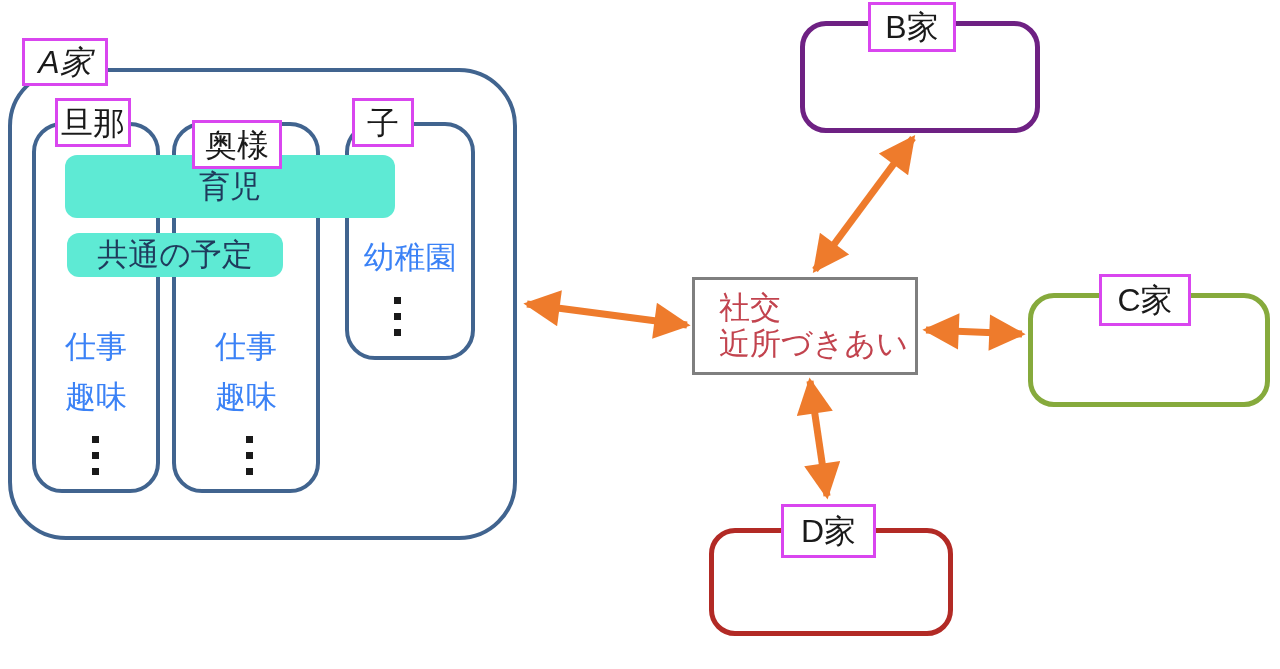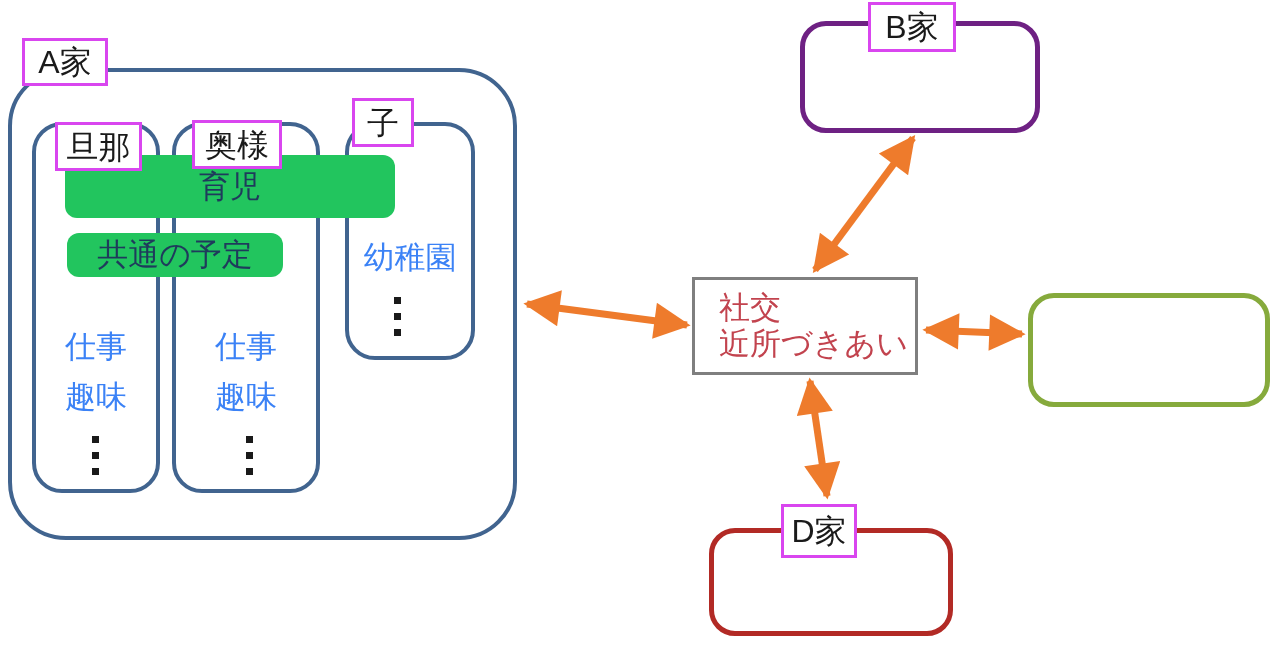--- a/index.html
+++ b/index.html
@@ -15,21 +15,21 @@
   .fam-c{border:5px solid #86aa3c;border-radius:26px;z-index:1;}
   .fam-d{border:5px solid #b22a25;border-radius:26px;z-index:1;}
   
   .tag{
     position:absolute;box-sizing:border-box;background:#ffffff;border:3px solid #d946ef;
     display:flex;align-items:center;justify-content:center;
     font-size:32px;line-height:1;color:#1a1a1a;z-index:3;white-space:nowrap;
   }
   
   .bluebox{
-    position:absolute;box-sizing:border-box;background:#22c55e;border-radius:12px;
+    position:absolute;box-sizing:border-box;background:#5eead4;border-radius:12px;
     display:flex;align-items:center;justify-content:center;
     font-size:31px;color:#1f3a5c;z-index:2;white-space:nowrap;
   }
   
   .item{
     position:absolute;box-sizing:border-box;text-align:center;font-size:31px;color:#3b82f6;
     z-index:2;white-space:nowrap;
   }
   
   .dots{position:absolute;display:flex;flex-direction:column;gap:9px;align-items:center;z-index:2;}
@@ -54,27 +54,27 @@
         <path d="M0,0 L10,5 L0,10 Z" fill="#ee7b2c"></path>
       </marker>
     </defs>
     <line x1="527" y1="304" x2="687" y2="325" stroke="#ee7b2c" stroke-width="7" marker-start="url(#ah)" marker-end="url(#ah)"></line>
     <line x1="913" y1="138" x2="815" y2="270" stroke="#ee7b2c" stroke-width="7" marker-start="url(#ah)" marker-end="url(#ah)"></line>
     <line x1="926" y1="330" x2="1022" y2="334" stroke="#ee7b2c" stroke-width="7" marker-start="url(#ah)" marker-end="url(#ah)"></line>
     <line x1="810" y1="381" x2="827" y2="496" stroke="#ee7b2c" stroke-width="7" marker-start="url(#ah)" marker-end="url(#ah)"></line>
   </svg>
 
   <div class="rrect a-outer" style="left:8px;top:68px;width:509px;height:472px;"></div>
-  <div class="tag" style="left:22px;top:38px;width:86px;height:48px;">A家</div>
+  <div class="tag" style="left:22px;top:38px;width:86px;height:48px;font-style:italic;">A家</div>
 
   <div class="rrect a-inner" style="left:32px;top:122px;width:128px;height:371px;"></div>
   <div class="rrect a-inner" style="left:172px;top:122px;width:148px;height:371px;"></div>
   <div class="rrect a-inner" style="left:345px;top:122px;width:130px;height:238px;"></div>
 
-  <div class="tag" style="left:55px;top:98px;width:87px;height:49px;margin-top:24px;">旦那</div>
+  <div class="tag" style="left:55px;top:98px;width:76px;height:49px;">旦那</div>
   <div class="tag" style="left:192px;top:94px;width:90px;height:49px;margin-top:26px;">奥様</div>
   <div class="tag" style="left:352px;top:98px;width:62px;height:49px;">子</div>
 
   <div class="bluebox" style="left:65px;top:155px;width:330px;height:63px;">育児</div>
   <div class="bluebox" style="left:67px;top:233px;width:216px;height:44px;">共通の予定</div>
 
   <div class="item" style="left:32px;top:326px;width:128px;">仕事</div>
   <div class="item" style="left:32px;top:376px;width:128px;">趣味</div>
   <div class="dots" style="left:92px;top:436px;">
     <span></span>
@@ -99,17 +99,18 @@
 
   <div class="hub" style="left:692px;top:277px;width:226px;height:98px;padding-left:24px;">
     <div>社交</div>
     <div>近所づきあい</div>
   </div>
 
   <div class="rrect fam-b" style="left:800px;top:21px;width:240px;height:112px;"></div>
   <div class="tag" style="left:868px;top:2px;width:88px;height:50px;">B家</div>
 
   <div class="rrect fam-c" style="left:1028px;top:293px;width:242px;height:114px;"></div>
+  <div class="tag" style="left:1099px;top:274px;width:92px;height:52px;">C家</div>
 
   <div class="rrect fam-d" style="left:709px;top:528px;width:244px;height:108px;"></div>
-  <div class="tag" style="left:781px;top:504px;width:76px;height:54px;">D家</div>
+  <div class="tag" style="left:781px;top:504px;width:95px;height:54px;">D家</div>
 
 </div>
 
 </body></html>

